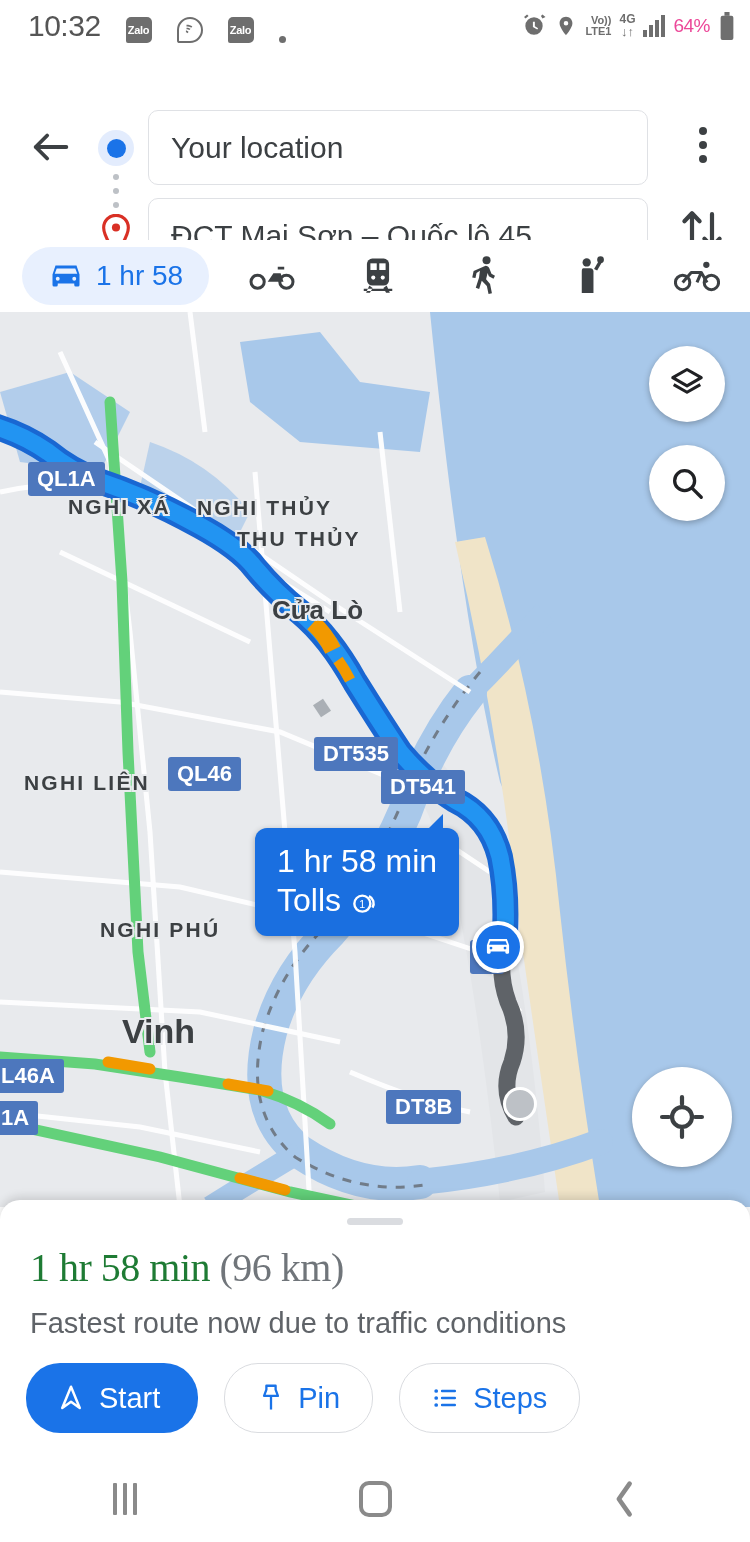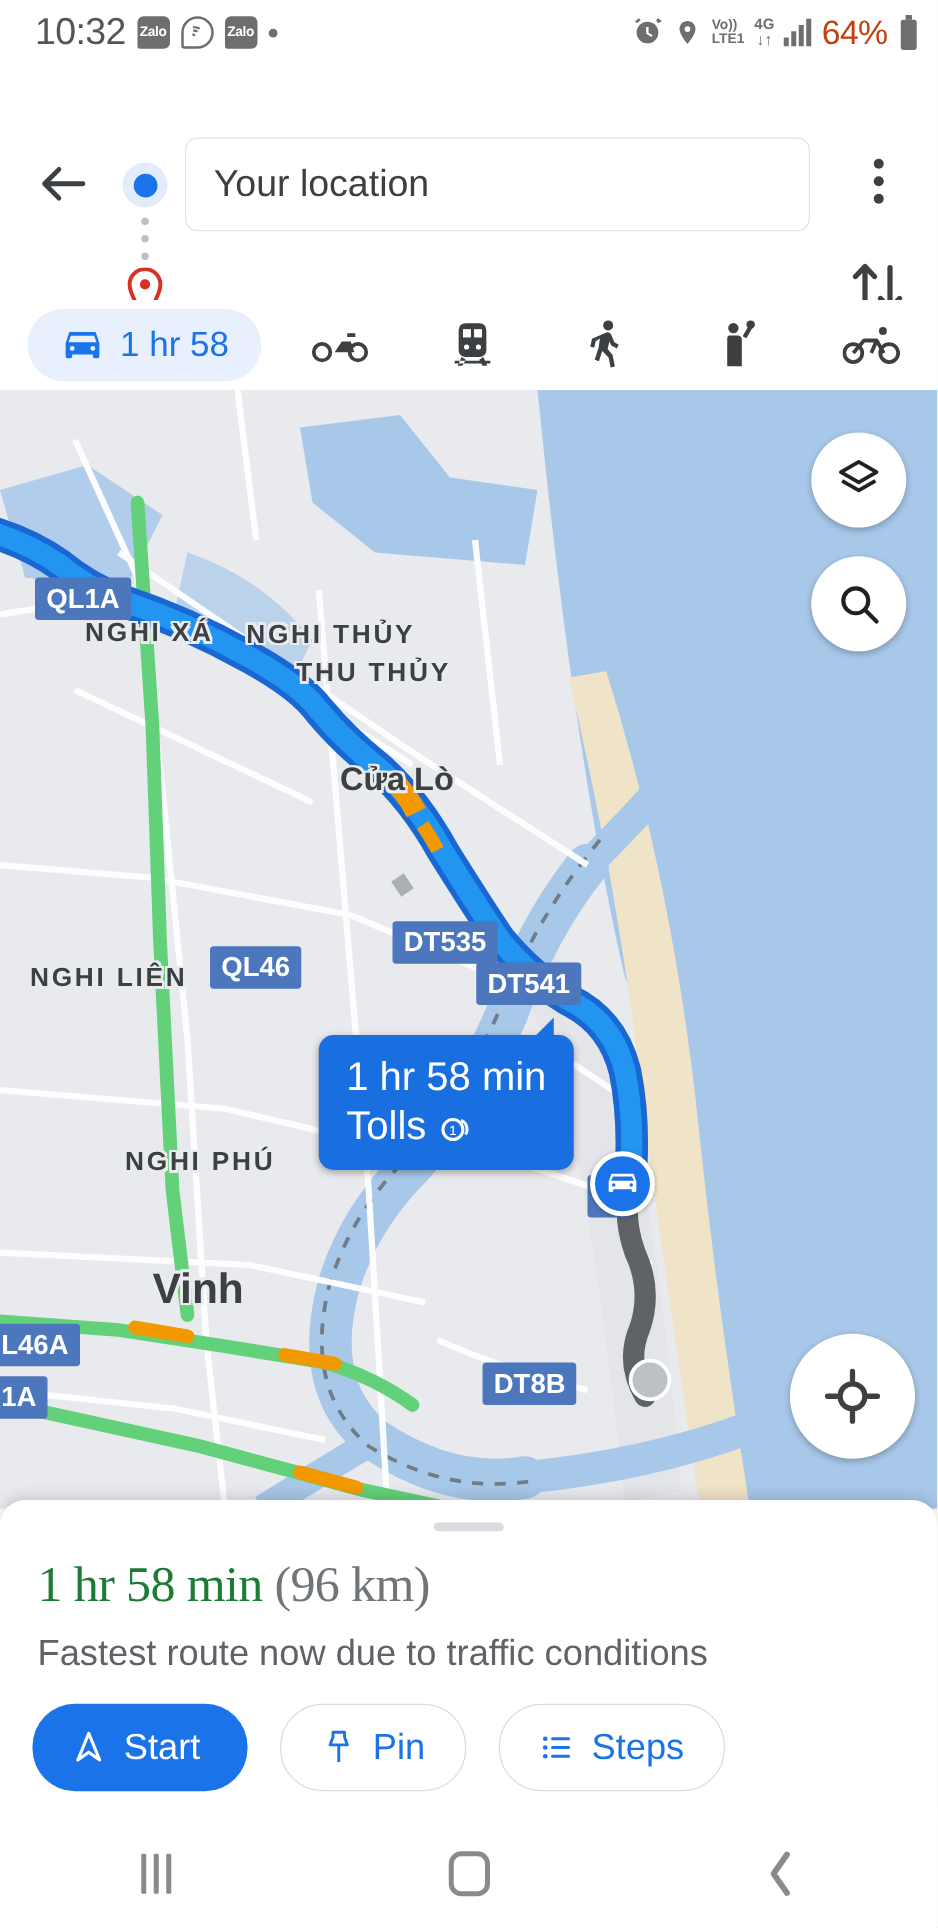--- a/index.html
+++ b/index.html
@@ -11,36 +11,36 @@
   }
   .phone { position: relative; width: 750px; height: 1542px; background: #fff; }
 
   
   .statusbar {
     position: absolute; top: 0; left: 0; width: 750px; height: 52px;
     display: flex; align-items: center; padding: 0 14px;
     background: #fff; color: #4a4a4a;
   }
   .sb-clock { font-size: 30px; font-weight: 400; letter-spacing: -0.5px; color: #555; margin-left: 14px; }
-  .sb-left { display: flex; align-items: center; gap: 9px; }
+  .sb-left { display: flex; align-items: flex-end; gap: 25px; }
   .sb-right { margin-left: auto; display: flex; align-items: center; gap: 8px; }
   .zalo-badge {
     width: 26px; height: 26px; background: #6e6e6e; border-radius: 5px 5px 5px 2px;
     color: #fff; font-size: 11px; font-weight: bold; display: flex;
     align-items: center; justify-content: center; letter-spacing: -0.3px;
   }
   .viber-badge {
     width: 26px; height: 26px; border: 2.5px solid #6e6e6e; border-radius: 50% 50% 50% 10%;
     display:flex; align-items:center; justify-content:center;
   }
   .dot-small { width: 7px; height: 7px; background: #6e6e6e; border-radius: 50%; }
-  .sb-volte { display:flex; flex-direction:column; align-items:flex-start; line-height:1; font-size:11px; color:#6e6e6e; font-weight:600;}
+  .sb-volte { display:flex; flex-direction:column; align-items:flex-end; line-height:1; font-size:11px; color:#6e6e6e; font-weight:600;}
   .sb-4g { display:flex; align-items:flex-start; gap:1px; }
   .sb-4g-col { display:flex; flex-direction:column; align-items:center; line-height:1.05; font-size:12px; color:#6e6e6e; font-weight:700;}
-  .sb-bat-pct { font-size: 27px; color:#c2410c; letter-spacing:-0.5px; }
+  .sb-bat-pct { font-size: 19px; color:#ec4899; letter-spacing:-0.5px; }
   .bars { display: flex; align-items: flex-end; gap: 2px; height: 22px; }
   .bars i { display:block; width: 4px; background: #6e6e6e; }
   .bars i:nth-child(1){height:7px;} .bars i:nth-child(2){height:12px;}
   .bars i:nth-child(3){height:17px;} .bars i:nth-child(4){height:22px;}
 
   
   .header { position: absolute; top: 52px; left: 0; width: 750px; height: 258px; background: #fff; }
   .back-arrow { position:absolute; left: 28px; top: 72px; width: 46px; height: 46px; cursor:pointer; }
   .menu-dots { position:absolute; right: 24px; top: 70px; width: 46px; height: 46px; display:flex; flex-direction:column; align-items:center; justify-content:center; gap:6px; cursor:pointer;}
   .menu-dots span { width: 8px; height: 8px; background:#3c4043; border-radius:50%; }
@@ -192,20 +192,21 @@
         <i></i>
         <i></i>
         <i></i>
       </div>
     <svg class="dest-pin" viewBox="0 0 24 32">
       <path d="M12 1C6.8 1 2.6 5.2 2.6 10.4c0 6.9 9.4 20 9.4 20s9.4-13.1 9.4-20C21.4 5.2 17.2 1 12 1z" fill="none" stroke="#d93025" stroke-width="2.4"></path>
       <circle cx="12" cy="10.3" r="3.1" fill="#d93025"></circle>
     </svg>
 
     <div class="field origin" title="Choose starting point">Your location</div>
+    <div class="field dest" title="Choose destination">ĐCT Mai Sơn – Quốc lộ 45</div>
 
     <div class="menu-dots">
         <span></span>
         <span></span>
         <span></span>
       </div>
     <svg class="swap-btn" viewBox="0 0 24 28" fill="none" stroke="#3c4043" stroke-width="2.1" stroke-linecap="round" stroke-linejoin="round">
       <path d="M7 22V6M3.2 9.6L7 5.6l3.8 4M17 6v16M13.2 18.4l3.8 4 3.8-4"></path>
     </svg>
   </div>
@@ -316,21 +317,21 @@
       <path d="M313 311 Q325 322 333 338" stroke="#f29900" stroke-width="17" fill="none" stroke-linecap="butt"></path>
       <path d="M338 348 Q345 358 350 368" stroke="#f29900" stroke-width="11" fill="none" stroke-linecap="butt"></path>
       <path d="M318 390 L326 402" stroke="#9aa0a6" stroke-width="12" fill="none" opacity=".8"></path>
 
       <path d="M505 625 Q497 660 508 690 Q522 720 512 750 Q500 778 516 805" stroke="#5f6368" stroke-width="17" fill="none" stroke-linecap="round" stroke-linejoin="round"></path>
     </svg>
 
     <div class="maplabel" style="left:68px;top:183px">NGHI XÁ</div>
     <div class="maplabel" style="left:197px;top:184px">NGHI THỦY</div>
     <div class="maplabel" style="left:237px;top:215px">THU THỦY</div>
-    <div class="maplabel town" style="left:272px;top:296px">Cửa Lò</div>
+    <div class="maplabel town" style="left:272px;top:283px">Cửa Lò</div>
     <div class="maplabel" style="left:24px;top:459px">NGHI LIÊN</div>
     <div class="maplabel" style="left:100px;top:606px">NGHI PHÚ</div>
     <div class="maplabel city" style="left:122px;top:700px">Vinh</div>
 
     <div class="shield" style="left:28px;top:150px">QL1A</div>
     <div class="shield" style="left:168px;top:445px">QL46</div>
     <div class="shield" style="left:314px;top:425px">DT535</div>
     <div class="shield" style="left:381px;top:458px">DT541</div>
     <div class="shield" style="left:386px;top:778px">DT8B</div>
     <div class="shield" style="left:-8px;top:747px">L46A</div>

